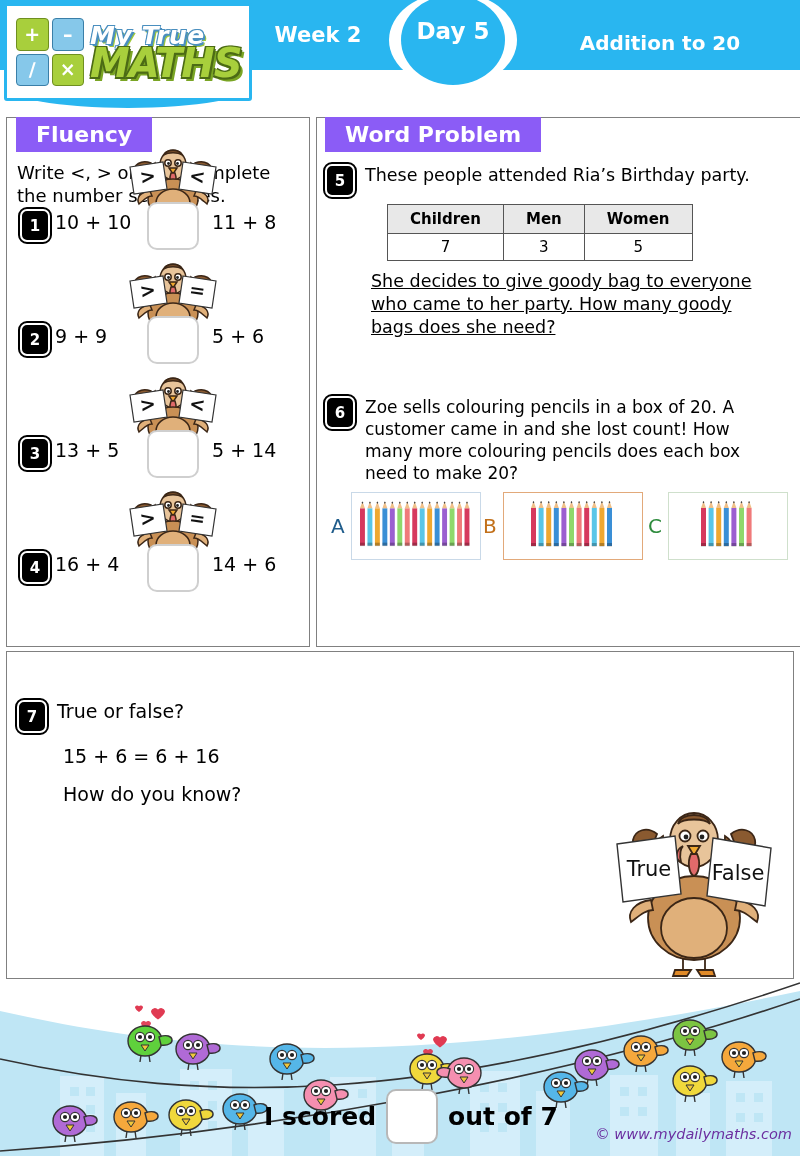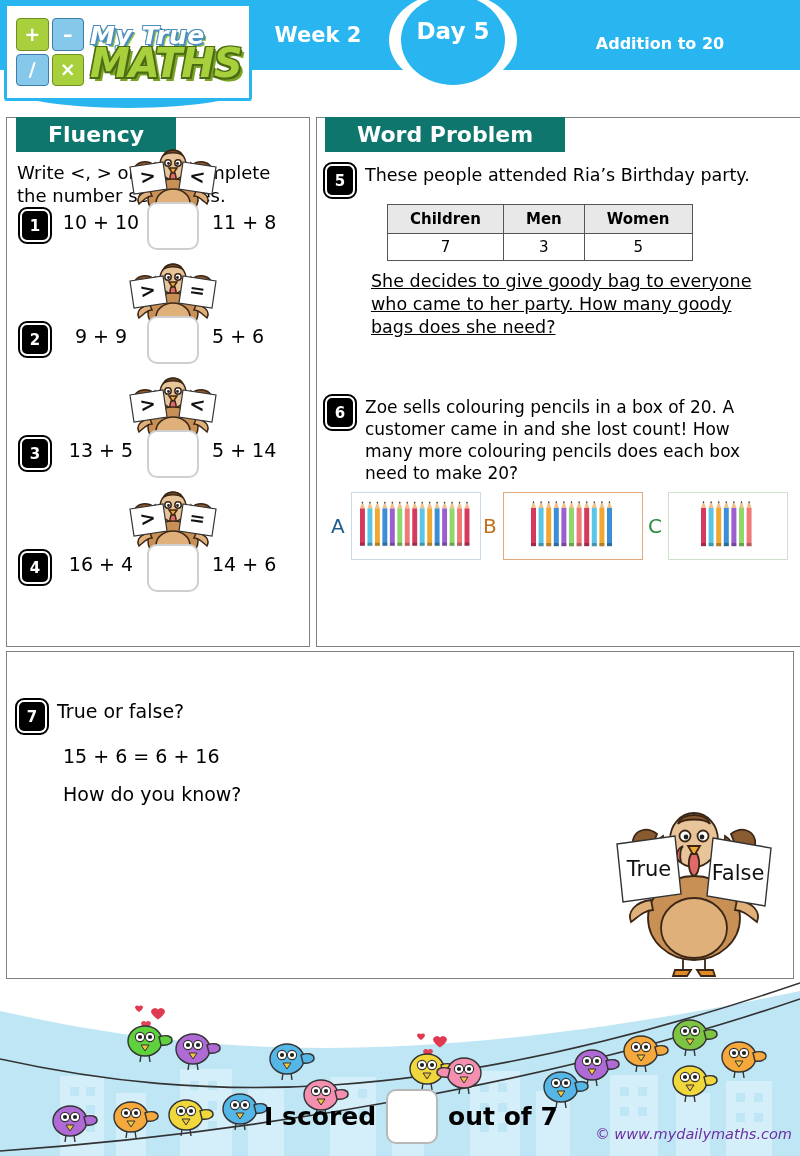--- a/index.html
+++ b/index.html
@@ -99,40 +99,40 @@
     background: #29b6f0;
     border-radius: 50%;
     display: flex; align-items: center; justify-content: center;
     padding-bottom: 18px;
     color: #ffffff; font-size: 23px; font-weight: bold;
   }
   .hdr-topic {
     position: absolute; left: 520px; top: 0;
     width: 280px; height: 86px;
     display: flex; align-items: center; justify-content: center;
-    color: #ffffff; font-size: 16px; font-weight: bold;
+    color: #ffffff; font-size: 20px; font-weight: bold;
   }
 
   
   .panel {
     position: absolute;
     background: #ffffff;
     border: 1.5px solid #808080;
   }
   .panel-fluency   { left: 6px;   top: 117px; width: 304px; height: 530px; }
   .panel-word      { left: 316px; top: 117px; width: 546px; height: 530px; }
   .panel-reasoning { left: 6px;   top: 651px; width: 788px; height: 328px; }
 
   .banner {
     position: absolute; top: -1px;
-    background: #0f766e;
+    background: #8b5cf6;
     color: #ffffff;
     font-size: 22px; font-weight: bold;
     display: flex; align-items: center;
-    padding: 0 32px;
+    padding: 0 20px;
     height: 35px;
   }
   .banner-fluency   { left: 9px;  }
   .banner-word      { left: 8px;  }
   .banner-reasoning { left: 9px;  }
 
   .instruction {
     position: absolute; left: 10px; top: 44px;
     width: 288px;
     font-size: 18px; color: #000; line-height: 1.25;
@@ -146,21 +146,21 @@
     outline: 2px solid #000000;
     border-radius: 7px;
     color: #ffffff; font-size: 15px; font-weight: bold;
     display: flex; align-items: center; justify-content: center;
     flex: none;
   }
 
   
   .frow { position: absolute; left: 0; width: 304px; height: 110px; }
   .frow .qnum { position: absolute; left: 13px; top: 62px; }
-  .fleft  { position: absolute; top: 64px; font-size: 19px; color: #000; text-align: center; width: 92px; left: 48px;}
+  .fleft  { position: absolute; top: 64px; font-size: 19px; color: #000; text-align: left; width: 92px; left: 48px;}
   .fright { position: absolute; top: 64px; font-size: 19px; color: #000; left: 205px; width: 95px; text-align: left;}
   .answerbox {
     position: absolute; left: 140px; top: 55px;
     width: 52px; height: 48px;
     background: #ffffff;
     border: 2px solid #cfcfcf;
     border-radius: 10px;
     z-index: 6;
   }
 

